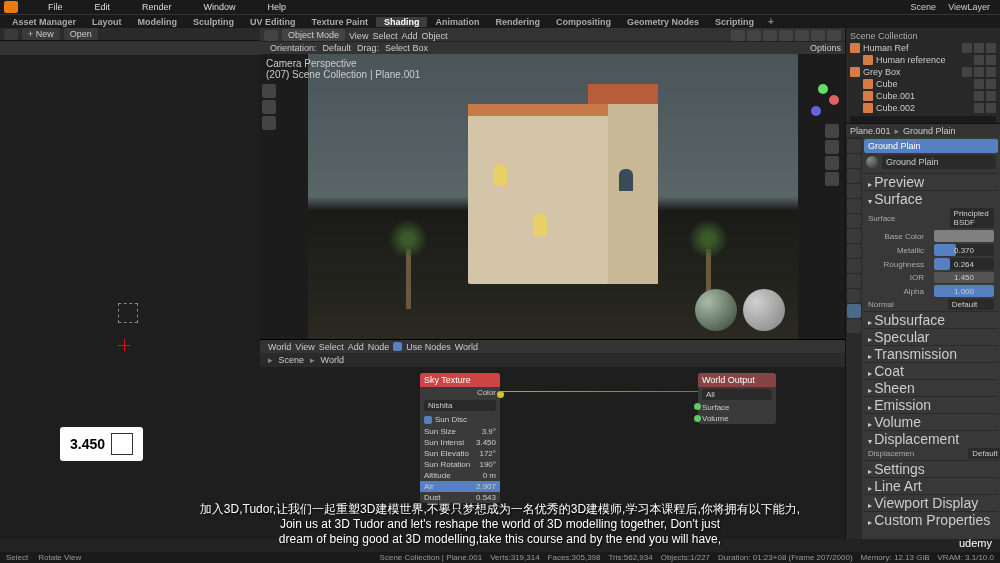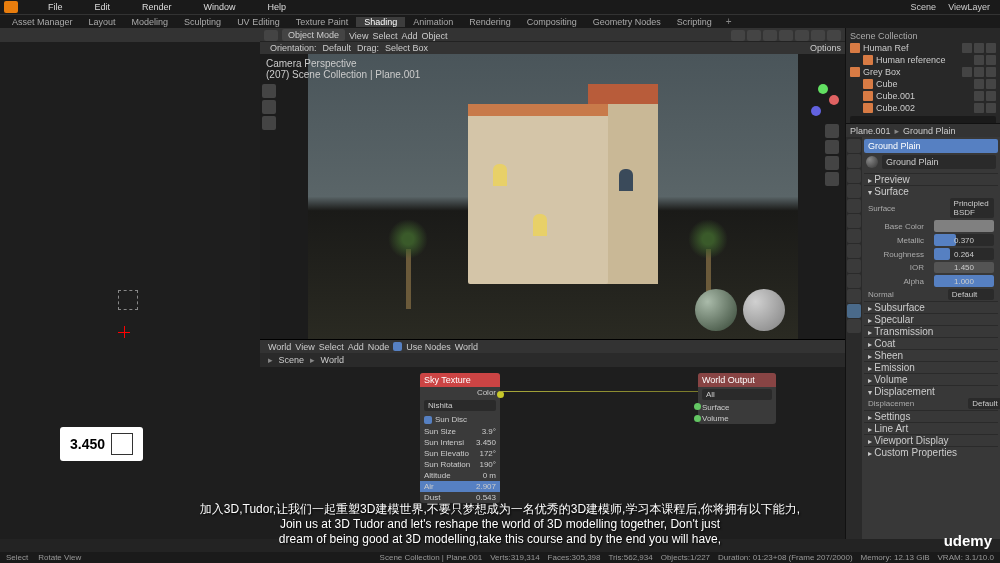--- a/index.html
+++ b/index.html
@@ -7,21 +7,21 @@
 
 
 .menubar { height: 14px; background: #1a1a1a; display: flex; align-items: center; padding: 0 4px; gap: 20px; }
 .menubar .logo { width: 14px; height: 12px; background: #E87D0D; border-radius: 2px; margin-right: 4px; }
 .menubar .menu-item { padding: 0 6px; font-size: 9px; color: #ddd; cursor: default; }
 .menubar .right-section { margin-left: auto; display: flex; align-items: center; gap: 6px; }
 .menubar .scene-label { font-size: 9px; color: #ccc; }
 .menubar .viewlayer { font-size: 9px; color: #ccc; padding: 0 6px; }
 
 
-.workspace-tabs { height: 14px; background: #1a1a1a; display: flex; align-items: center; padding: 0 4px; border-top: 1px solid #333; }
+.workspace-tabs { height: 14px; background: #1a1a1a; display: flex; align-items: center; padding: 0 4px; border-top: 1px solid #333; font-weight: bold; }
 .workspace-tabs .tab { padding: 0 8px; font-size: 9px; color: #aaa; }
 .workspace-tabs .tab.active { color: #fff; background: #3d3d3d; }
 .workspace-tabs .plus { padding: 0 6px; color: #888; }
 
 
 .header-row { height: 13px; background: #2a2a2a; display: flex; align-items: center; padding: 0 4px; gap: 4px; border-bottom: 1px solid #111; }
 .header-row .btn { background: #3a3a3a; padding: 1px 6px; font-size: 9px; border-radius: 2px; }
 .header-row .icon-btn { width: 14px; height: 11px; background: #3a3a3a; border-radius: 2px; }
 
 
@@ -102,21 +102,21 @@
 .props-breadcrumb { height: 14px; background: #333; display: flex; align-items: center; padding: 0 4px; gap: 4px; font-size: 9px; border-top: 1px solid #111; }
 .props-area { flex: 1; display: flex; }
 .props-tabs { width: 16px; background: #2a2a2a; display: flex; flex-direction: column; gap: 1px; padding-top: 2px; }
 .props-tab { width: 14px; height: 14px; background: #3a3a3a; margin: 0 1px; border-radius: 2px; }
 .props-tab.active { background: #4a6a8a; }
 .props-content { flex: 1; background: #383838; font-size: 9px; padding: 2px; overflow: hidden; }
 .mat-header { height: 14px; background: #5680c2; color: #fff; padding: 2px 4px; border-radius: 2px; font-size: 9px; margin-bottom: 2px; }
 .mat-name-row { height: 14px; display: flex; align-items: center; gap: 4px; padding: 0 2px; margin-bottom: 4px; }
 .mat-name-row .ball { width: 12px; height: 12px; background: radial-gradient(circle at 30% 30%, #888, #333); border-radius: 50%; }
 .mat-name-row .name-field { flex: 1; background: #2a2a2a; padding: 2px 4px; border-radius: 2px; }
-.prop-section { padding: 0 4px; font-size: 10px; color: #ccc; border-top: 1px solid #2a2a2a; }
+.prop-section { padding: 0 4px; font-size: 14px; color: #ccc; border-top: 1px solid #2a2a2a; }
 .prop-section.expand::before { content: '▾ '; font-size: 8px; }
 .prop-section.collapse::before { content: '▸ '; font-size: 8px; }
 .prop-row { display: flex; align-items: center; padding: 1px 4px; gap: 4px; }
 .prop-row .label { flex: 1; text-align: right; font-size: 8px; color: #aaa; padding-right: 6px; }
 .prop-row .value { width: 60px; background: #545454; padding: 1px 4px; border-radius: 2px; font-size: 8px; text-align: center; }
 .prop-row .slider { width: 60px; height: 12px; background: #2a2a2a; border-radius: 2px; position: relative; font-size: 8px; display: flex; align-items: center; justify-content: center; }
 .prop-row .slider .fill { position: absolute; left: 0; top: 0; height: 100%; background: #5680c2; border-radius: 2px; }
 .prop-row .slider .num { position: relative; z-index: 1; }
 .prop-row .color-chip { width: 60px; height: 12px; background: #808080; border-radius: 2px; }
 .prop-row .dropdown3 { width: 60px; background: #2a2a2a; padding: 1px 4px; border-radius: 2px; font-size: 8px; margin-left: 44px; }
@@ -126,21 +126,21 @@
 .tooltip-float .white-sq { width: 22px; height: 22px; background: #fff; border: 1px solid #333; }
 
 
 .subtitle { position: absolute; bottom: 16px; left: 50%; transform: translateX(-50%); text-align: center; font-size: 12px; color: #fff; text-shadow: 1px 1px 2px #000; width: 820px; line-height: 15px; }
 
 
 .statusbar { position: absolute; bottom: 0; left: 0; right: 0; height: 11px; background: #1a1a1a; display: flex; align-items: center; padding: 0 6px; gap: 10px; font-size: 8px; color: #999; }
 .statusbar .right { margin-left: auto; display: flex; gap: 8px; }
 
 
-.udemy-logo { position: absolute; bottom: 14px; right: 8px; font-size: 15px; font-weight: bold; color: #fff; margin-top: 40px; }
+.udemy-logo { position: absolute; bottom: 14px; right: 8px; font-size: 11px; font-weight: normal; color: #fff; margin-top: 40px; }
 
 .checkbox-sq { width: 9px; height: 9px; background: #5680c2; border-radius: 2px; display: inline-block; }
 </style>
 </head>
 <body>
 
 <div class="menubar">
   <div class="logo"></div>
   <div class="menu-item">File</div>
   <div class="menu-item">Edit</div>
@@ -165,20 +165,25 @@
   <div class="tab">Rendering</div>
   <div class="tab">Compositing</div>
   <div class="tab">Geometry Nodes</div>
   <div class="tab">Scripting</div>
   <div class="plus">+</div>
 </div>
 
 <div class="main-layout">
 
   <div class="left-panel">
+    <div class="header-row">
+      <div class="icon-btn"></div>
+      <div class="btn">+ New</div>
+      <div class="btn">Open</div>
+    </div>
     <div class="left-toolbar">
       <div class="icon-btn"></div>
       <div class="icon-btn"></div>
       <div class="icon-btn"></div>
     </div>
     <div class="left-canvas">
       <div class="selection-box"></div>
       <div class="cursor-cross"></div>
     </div>
   </div>

